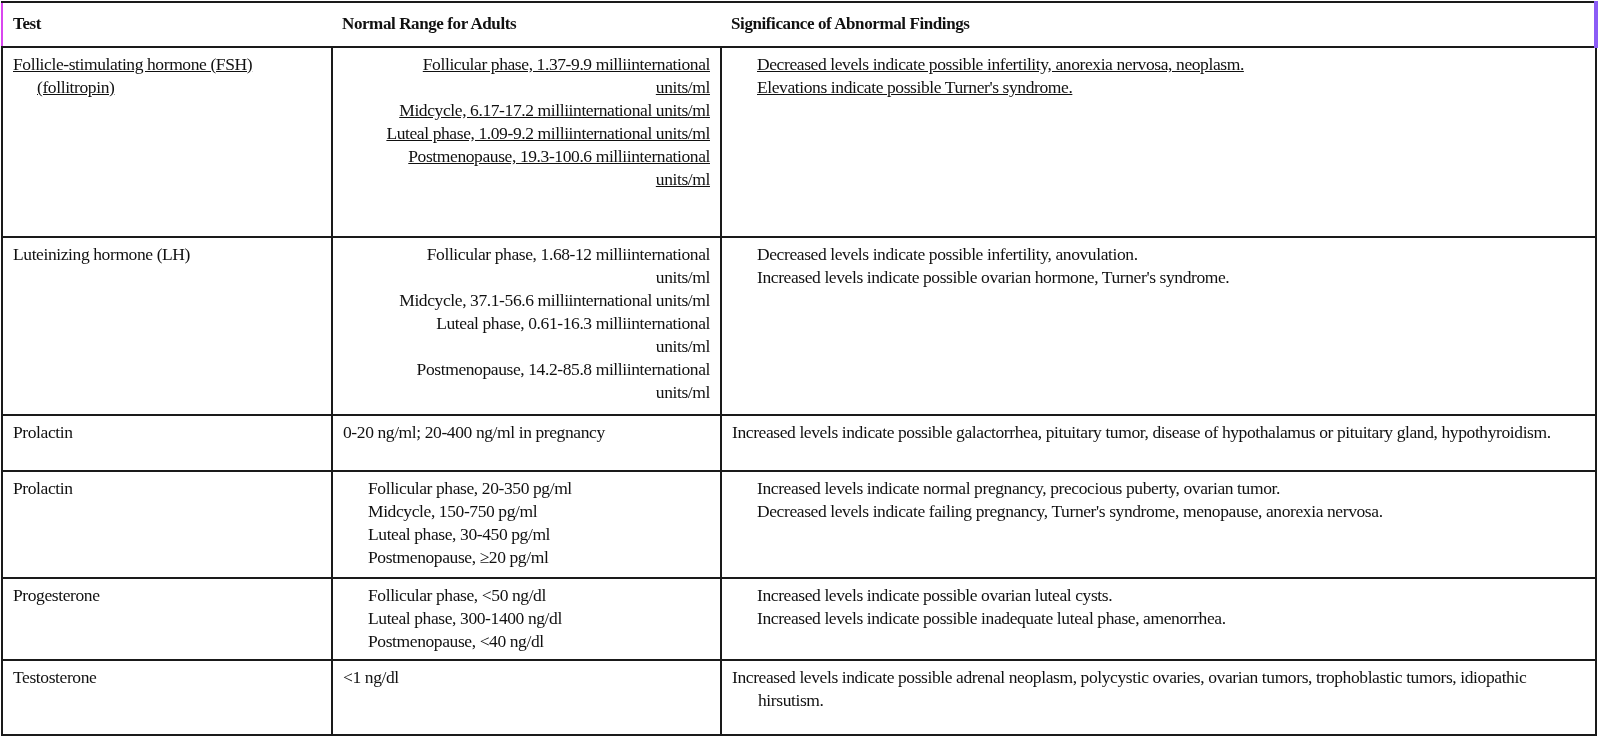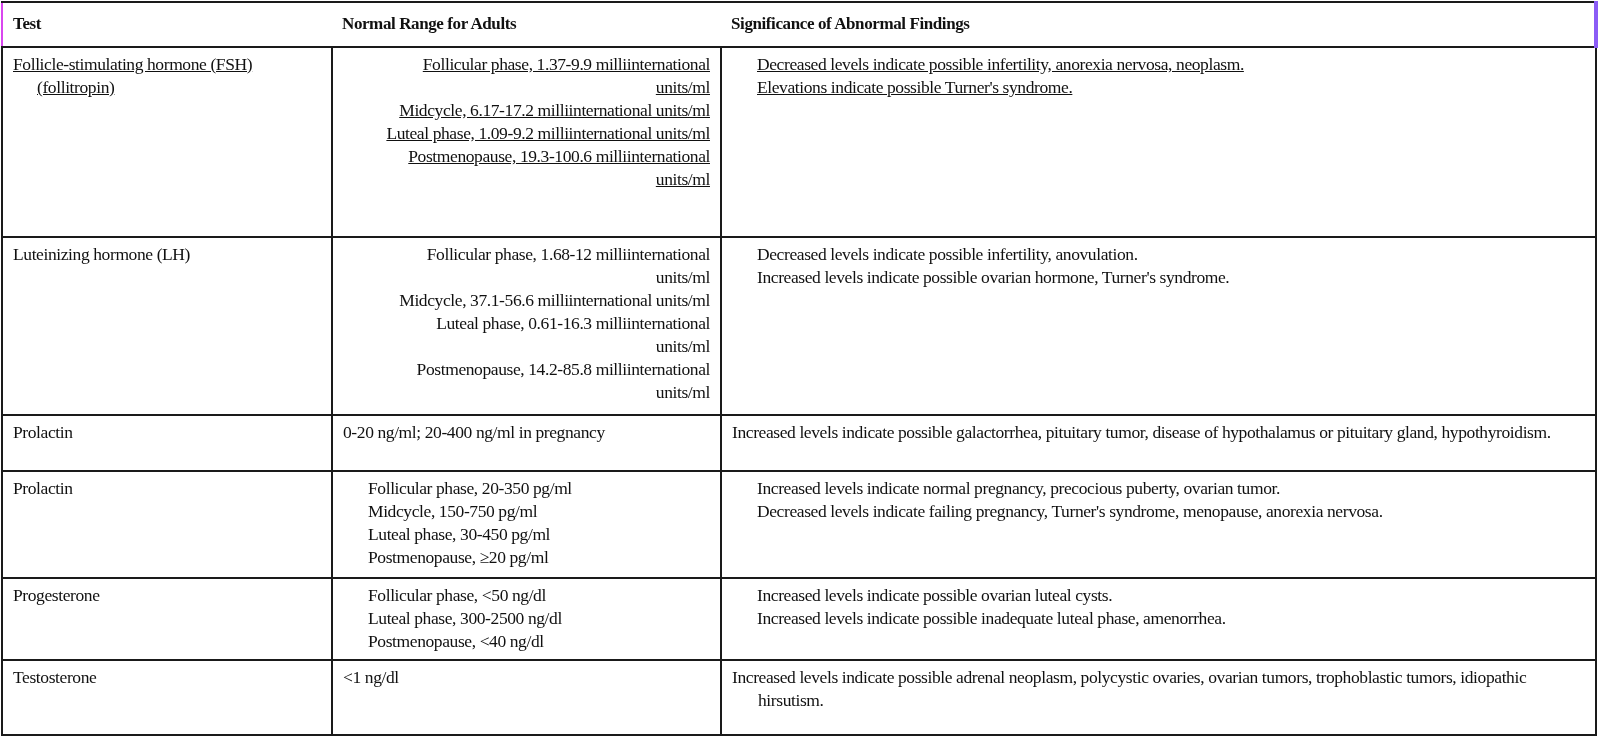--- a/index.html
+++ b/index.html
@@ -138,21 +138,21 @@
       </td>
     </tr>
 
     <tr class="r-prog">
       <td>
           <span class="hang">Progesterone</span>
         </td>
       <td>
         <span class="item-list">
           <span class="item-plain">Follicular phase, &lt;50 ng/dl</span>
-          <span class="item-plain">Luteal phase, 300-2500 ng/dl</span>
+          <span class="item-plain">Luteal phase, 300-1400 ng/dl</span>
           <span class="item-plain">Postmenopause, &lt;40 ng/dl</span>
         </span>
       </td>
       <td>
         <span class="sig-list">
           <span class="sig-item">Increased levels indicate possible ovarian luteal cysts.</span>
           <span class="sig-item">Increased levels indicate possible inadequate luteal phase, amenorrhea.</span>
         </span>
       </td>
     </tr>

